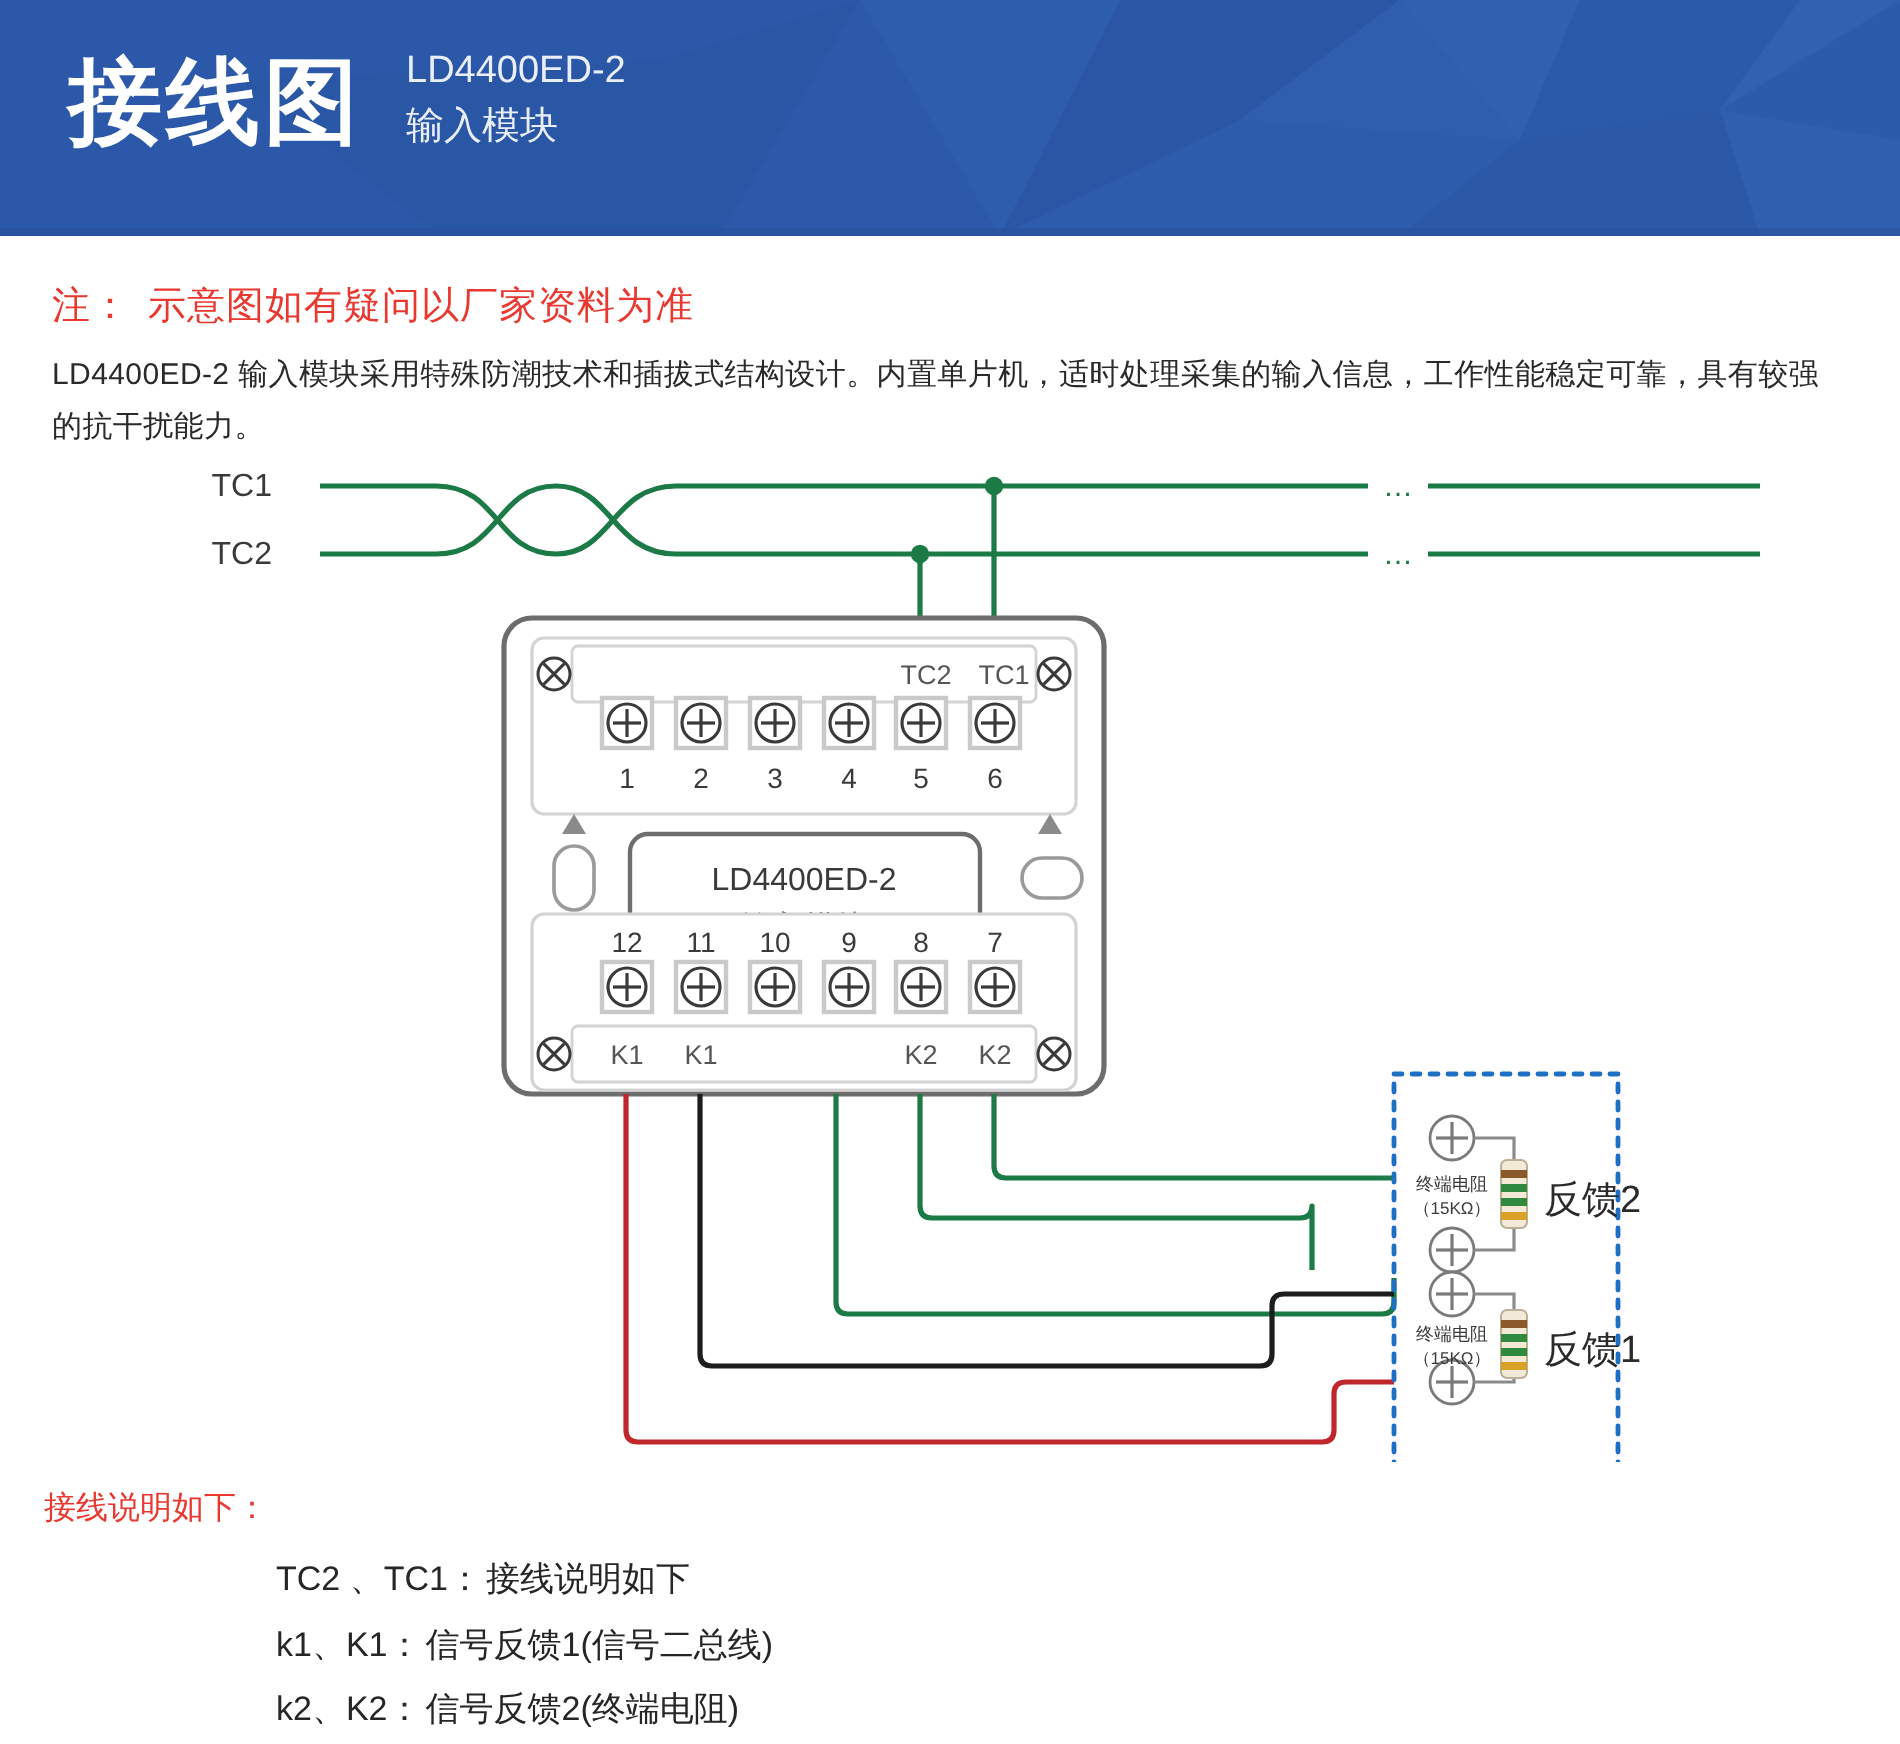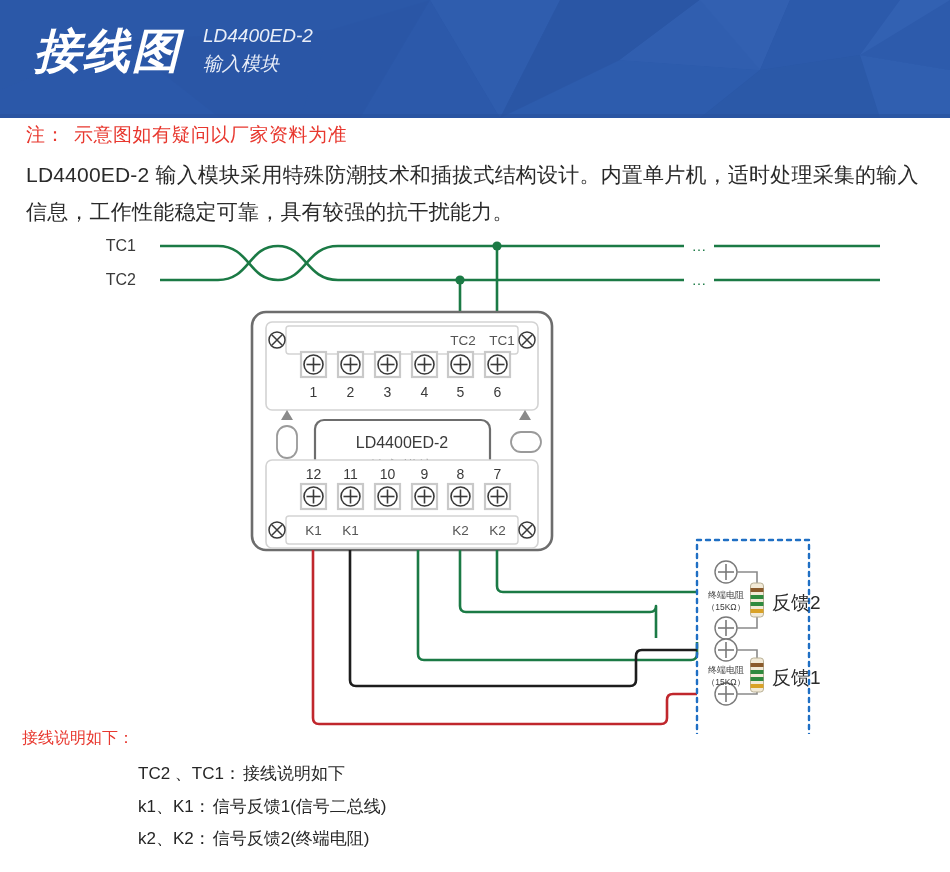--- a/index.html
+++ b/index.html
@@ -22,61 +22,60 @@
     overflow: hidden;
   }
   .header .poly { position: absolute; inset: 0; width: 950px; height: 118px; }
   .header-inner {
     position: relative;
     z-index: 3;
     display: flex;
     align-items: center;
     height: 100px;
     padding-left: 34px;
-    font-style: italic;
   }
   .header-title {
     color: #ffffff;
     font-size: 47px;
     font-weight: bold;
     letter-spacing: 2px;
     line-height: 1;
     white-space: nowrap;
   }
   .header-sub {
     margin-left: 22px;
     color: #e9eef8;
     font-size: 19px;
     line-height: 1.45;
   }
   .header-sub div { white-space: nowrap; }
 
   
-  .intro { padding: 4px 26px 0 26px; }
+  .intro { padding: 22px 26px 0 26px; }
   .note {
     color: #e8382f;
     font-size: 19px;
     margin-bottom: 9px;
     letter-spacing: .5px;
   }
   .note .note-label { margin-right: 9px; }
   .desc {
     color: #2a2a2a;
-    font-size: 21px;
+    font-size: 15px;
     line-height: 1.74;
     letter-spacing: .2px;
     max-width: 906px;
   }
 
   
   .diagram-wrap { position: relative; width: 950px; height: 500px; margin-top: 4px; }
   .diagram { position: absolute; left: 0; top: 0; }
 
   
-  .legend { position: absolute; left: 0; top: 728px; width: 950px; padding-left: 22px; }
+  .legend { position: absolute; left: 0; top: 744px; width: 950px; padding-left: 22px; }
   .legend-title { color: #e8382f; font-size: 16px; margin-bottom: 9px; }
   .legend-list { padding-left: 116px; }
   .legend-row {
     color: #262626;
     font-size: 17px;
     line-height: 1.92;
     white-space: nowrap;
   }
   .legend-row .lg-key { margin-right: 2px; }
 </style>

